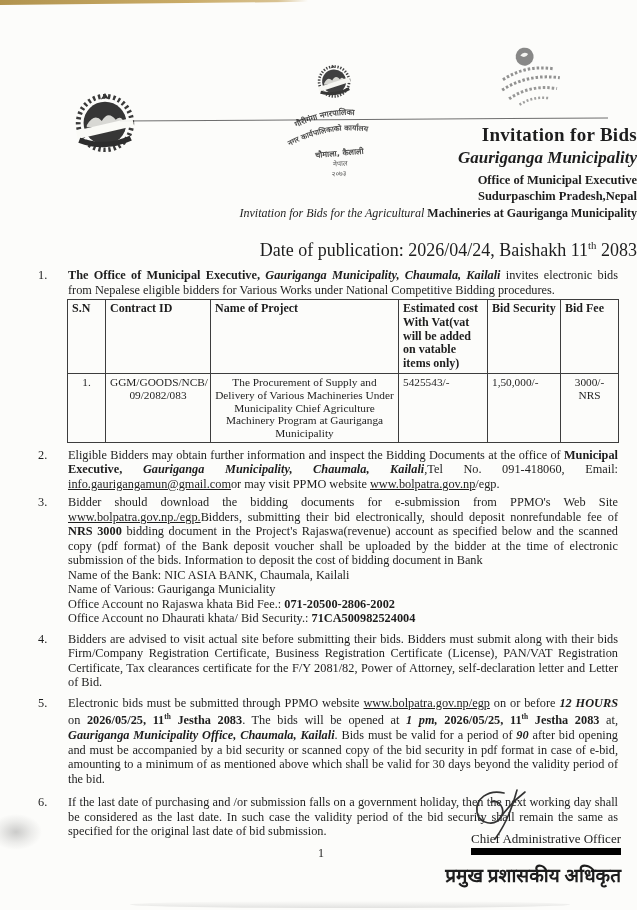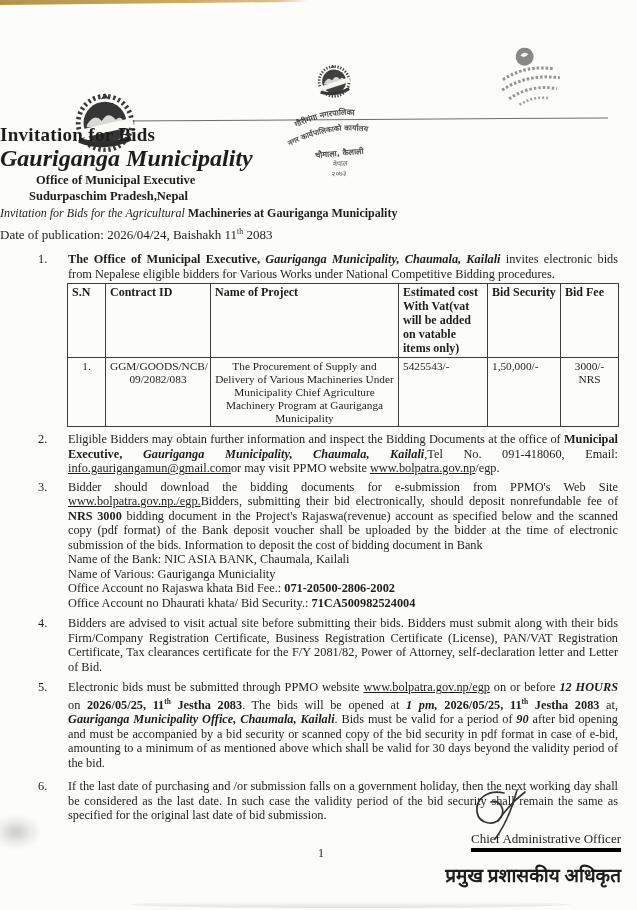--- a/index.html
+++ b/index.html
@@ -35,27 +35,27 @@
   }
   
   .emblem-left { position:absolute; left:72px; top:92px; width:66px; height:60px; opacity:.92; }
   .seal-center {
     position:absolute; left:277px; top:64px; width:120px; height:124px;
     mix-blend-mode: multiply; opacity:.88; transform: rotate(-5deg); z-index:3;
   }
   .stamp-right { position:absolute; left:490px; top:44px; width:80px; height:66px; opacity:.55; transform: rotate(-12deg); }
   svg text { font-family:"DejaVu Sans", sans-serif; }
   
-  .header { padding-top:124px; text-align:left; position:relative; z-index:1; }
+  .header { padding-top:124px; text-align:right; position:relative; z-index:1; }
   .doc-title { font-size:19px; font-weight:700; line-height:22px; letter-spacing:.3px; }
-  .muni-name { font-size:24px; font-weight:700; font-style:italic; line-height:24px; }
+  .muni-name { font-size:17px; font-weight:700; font-style:italic; line-height:24px; }
   .office-line { font-size:12.5px; font-weight:700; line-height:16px; margin-top:2px;margin-left:36px; }
   .province-line { font-size:12.5px; font-weight:700; line-height:16px;padding-left:29px; }
   .subtitle-line { font-size:12px; line-height:15px; margin-top:2px; }
-  .date-line { font-size:13px; line-height:17px; margin-top:2px; }
+  .date-line { font-size:18px; line-height:17px; margin-top:16px; }
   
   .list { margin-top:9px; }
   .item { display:flex; margin-left:38px; width:580px; }
   .item .num { width:30px; flex:0 0 30px; font-size:12.3px; line-height:14.5px; }
   .item .body { width:550px; font-size:12.3px; line-height:14.5px; text-align:justify; }
   .item .body .subline { text-align:left; }
   .m2 { margin-top:4px; } .m3 { margin-top:4px; } .m4 { margin-top:6px; }
   .m5 { margin-top:6px; } .m6 { margin-top:9px; }
   .b { font-weight:700; } .i { font-style:italic; } .u { text-decoration:underline; }
   .sup { font-size:.6em; vertical-align:super; }
@@ -65,21 +65,21 @@
   .bid-table th { font-size:12px; font-weight:700; text-align:left; line-height:13.8px; }
   .bid-table td { font-size:11.3px; line-height:12.8px; }
   .col-sn { width:38px; } .col-cid { width:105px; } .col-proj { width:188px; }
   .col-est { width:89px; } .col-sec { width:73px; } .col-fee { width:58px; }
   .th-center { text-align:center; }
   .td-center { text-align:center; }
   
   .signature { position:absolute; left:468px; top:787px; width:62px; height:56px; z-index:2; }
   .cao-title {
     position:absolute; right:16px; top:831px; font-size:13px; line-height:16px;
-    border-bottom:4px solid #000000; padding-bottom:1px;
+    border-bottom:7px solid #000000; padding-bottom:1px;
   }
   .page-num { position:absolute; left:318px; top:846px; font-size:12px; }
   .cao-nepali { position:absolute; right:16px; top:862px; font-size:19px; font-weight:700; }
 </style>
 </head>
 <body>
 
 <div class="page">
 
   <div class="scan-strip"></div>

